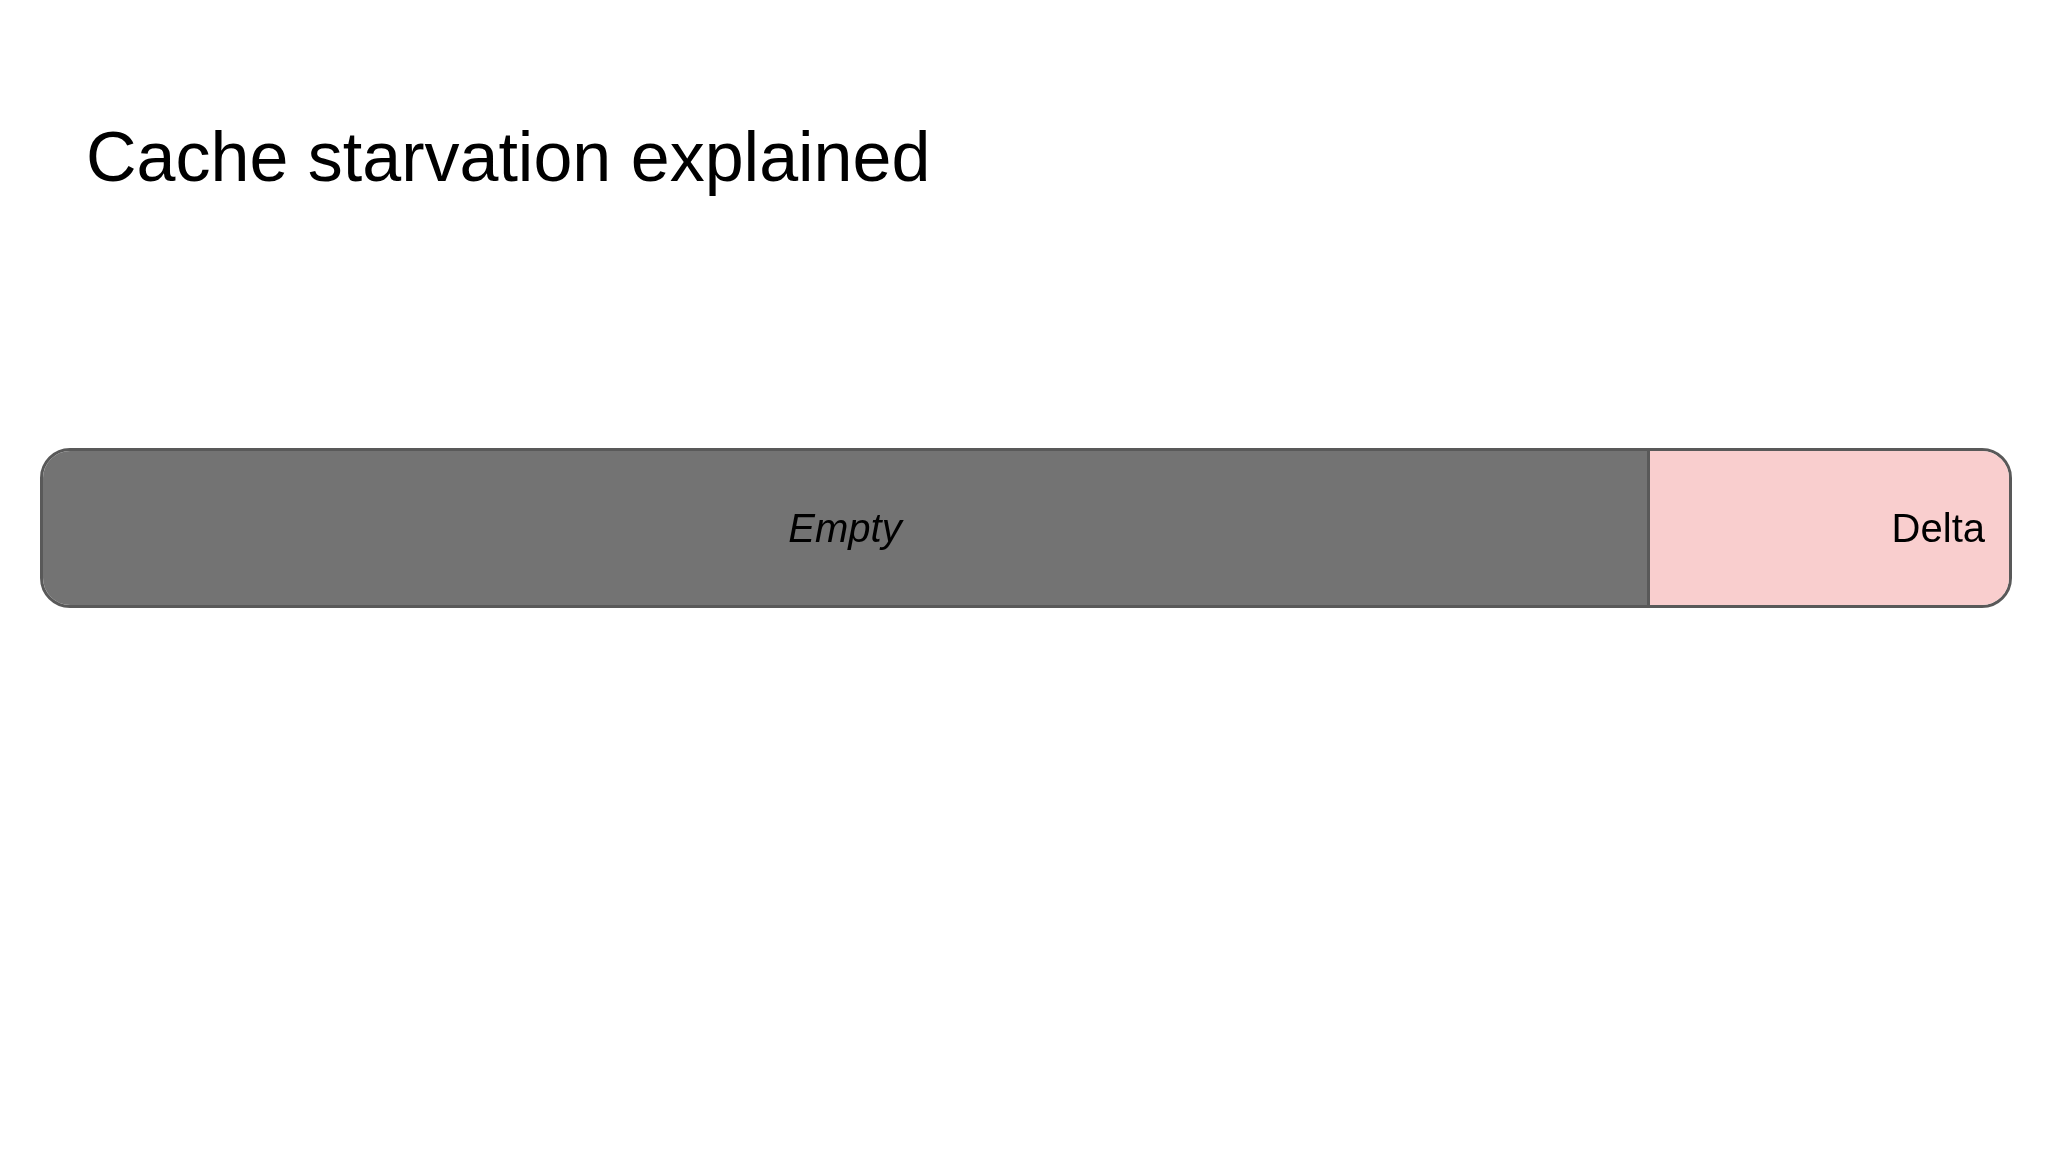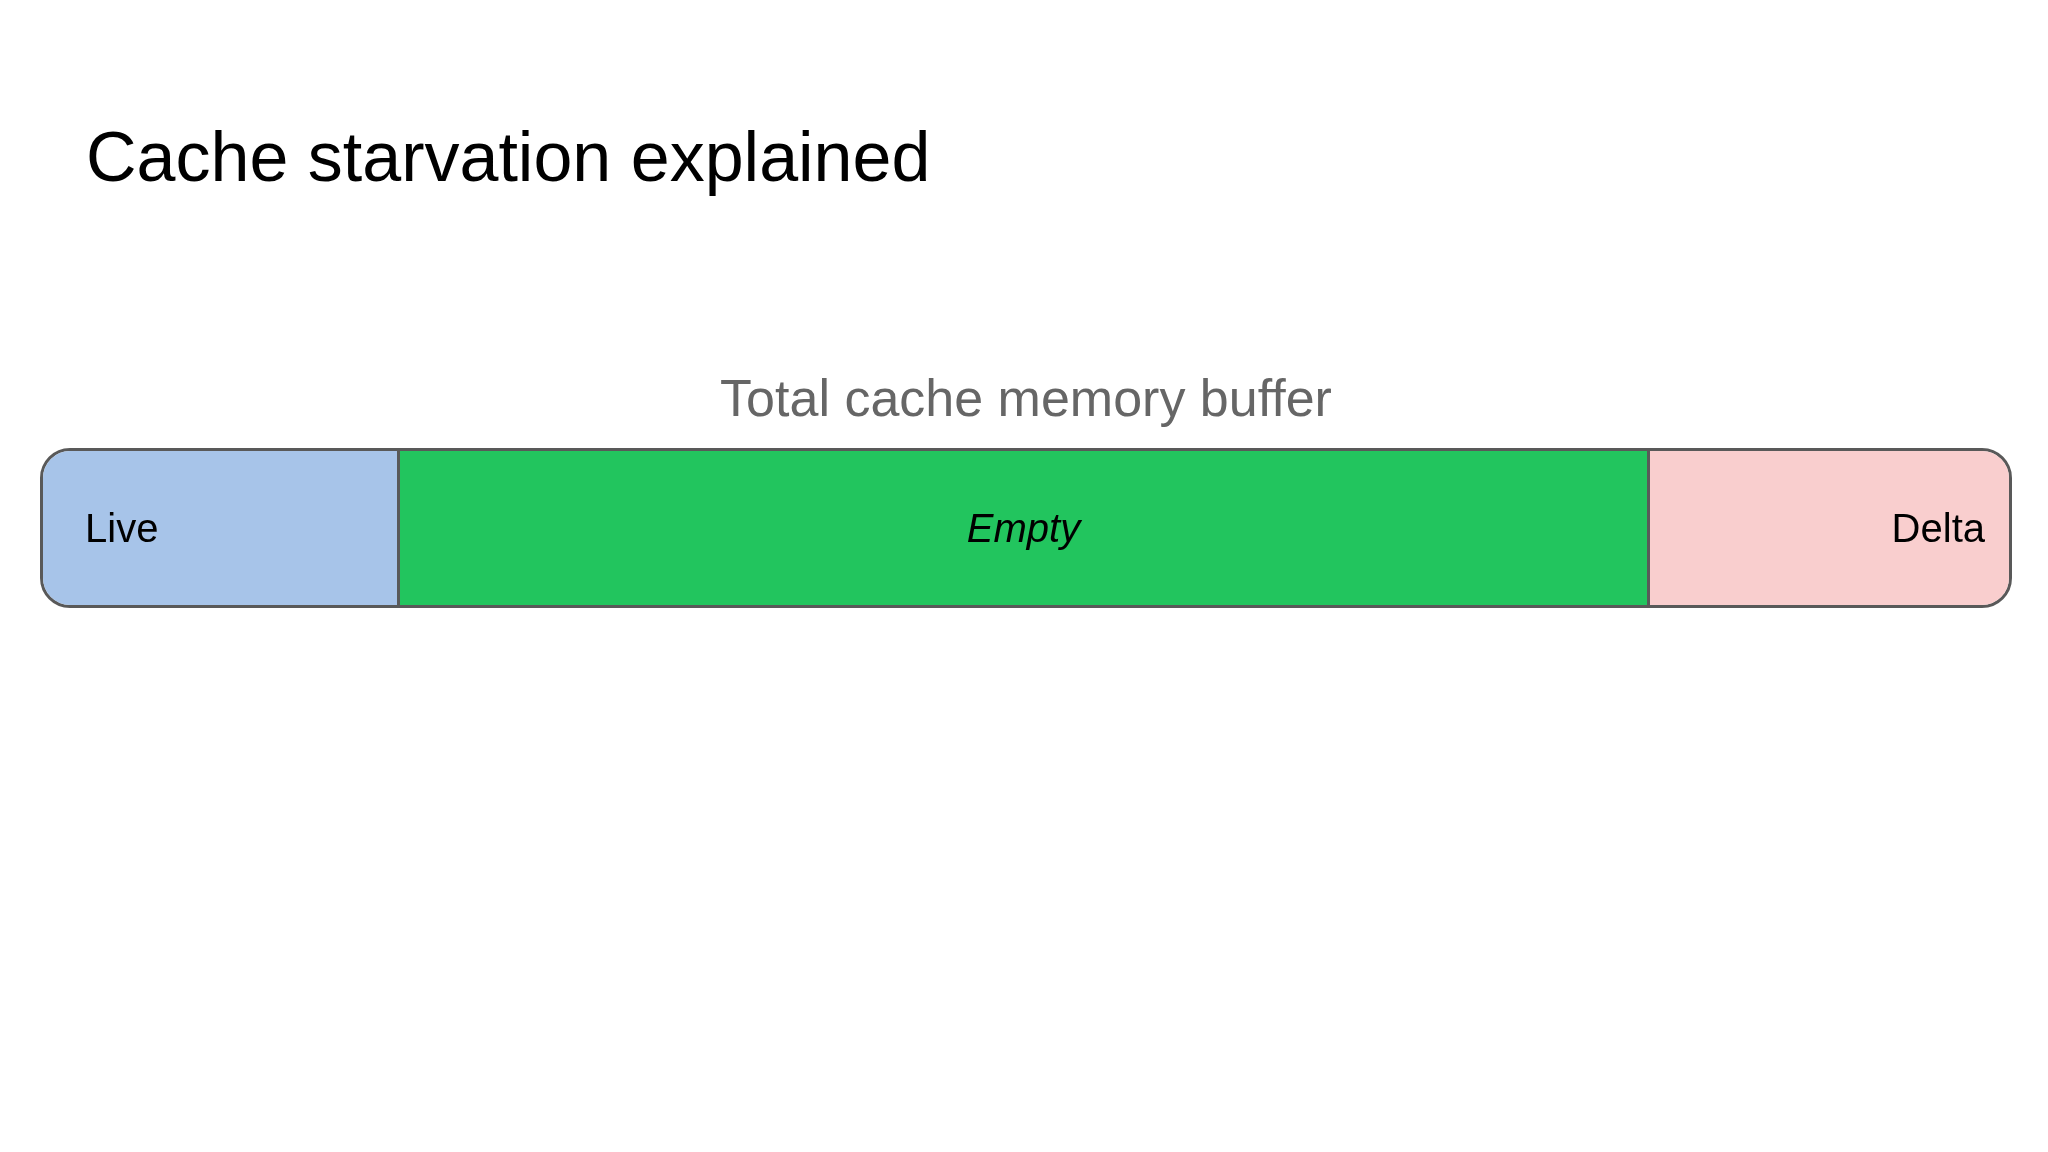--- a/index.html
+++ b/index.html
@@ -80,29 +80,25 @@
     padding-right: 24px;
   }
 </style>
 </head>
 <body>
 
 <div class="slide">
 
   <div class="slide-title" style="color: rgb(0, 0, 0);">Cache starvation explained</div>
 
-  <div class="buffer-caption" style="color: rgb(102, 102, 102);">Total cache memory buffer</div>
 
   <div class="buffer-bar" style="border-color: rgb(89, 89, 89);">
 
-    <div class="segment segment-live" style="background-color: rgb(167, 196, 233);">
-      <span>Live</span>
-    </div>
 
-    <div class="segment segment-empty" style="background-color: #22c55e;">
+    <div class="segment segment-empty" style="background-color: #737373;">
       <span>Empty</span>
     </div>
 
     <div class="segment segment-delta" style="background-color: rgb(249, 206, 206);">
       <span>Delta</span>
     </div>
 
   </div>
 </div>
 

